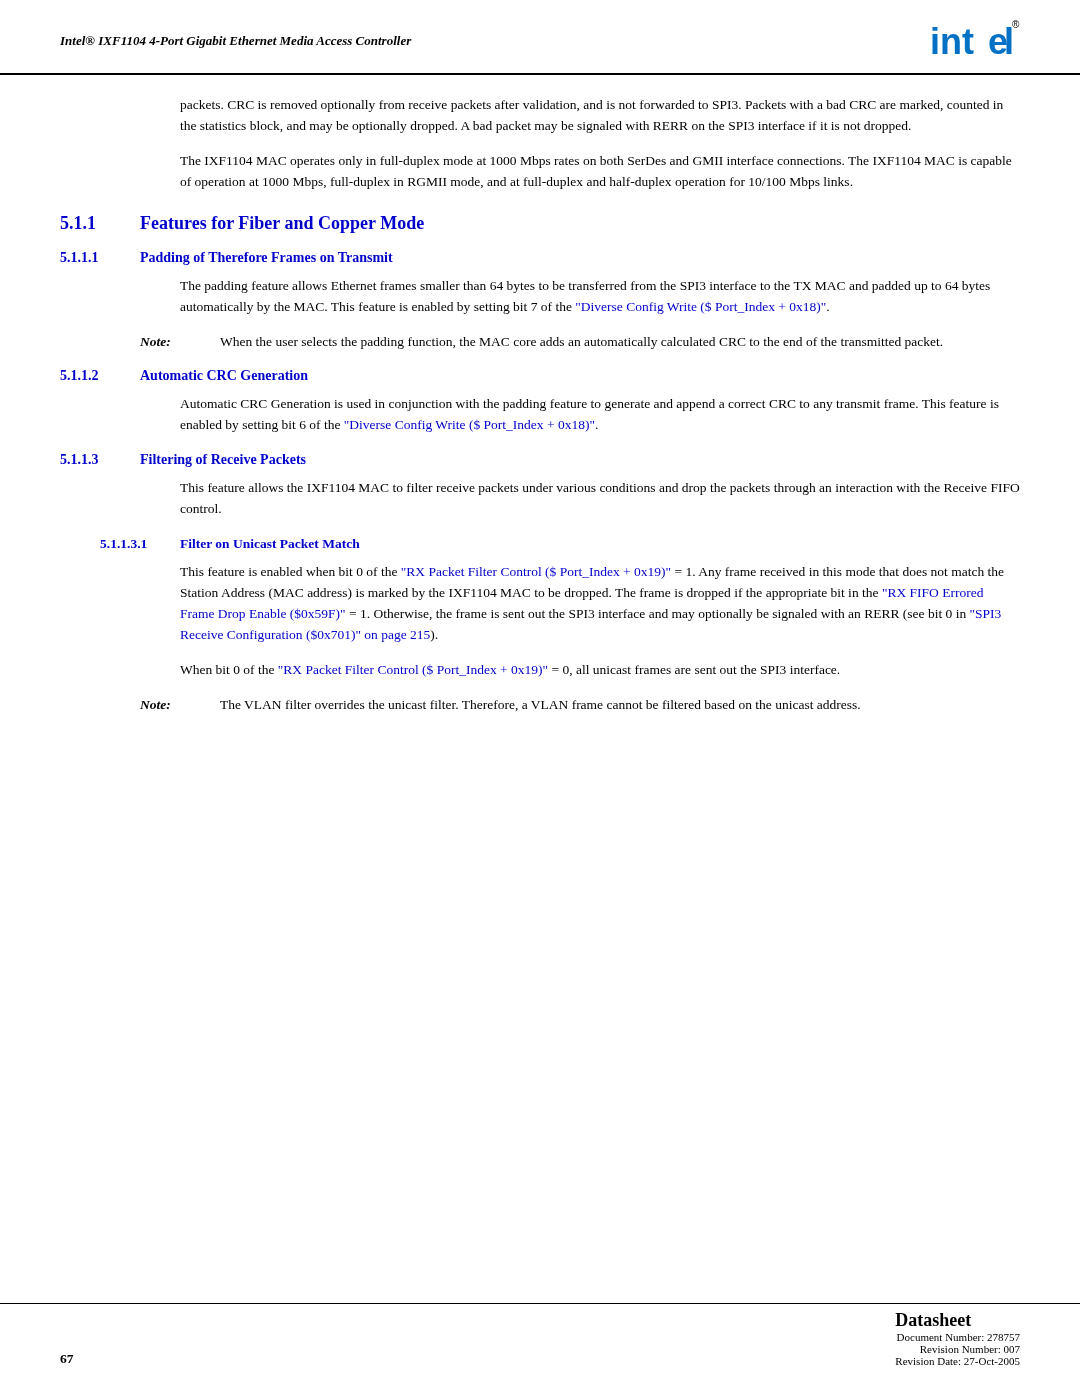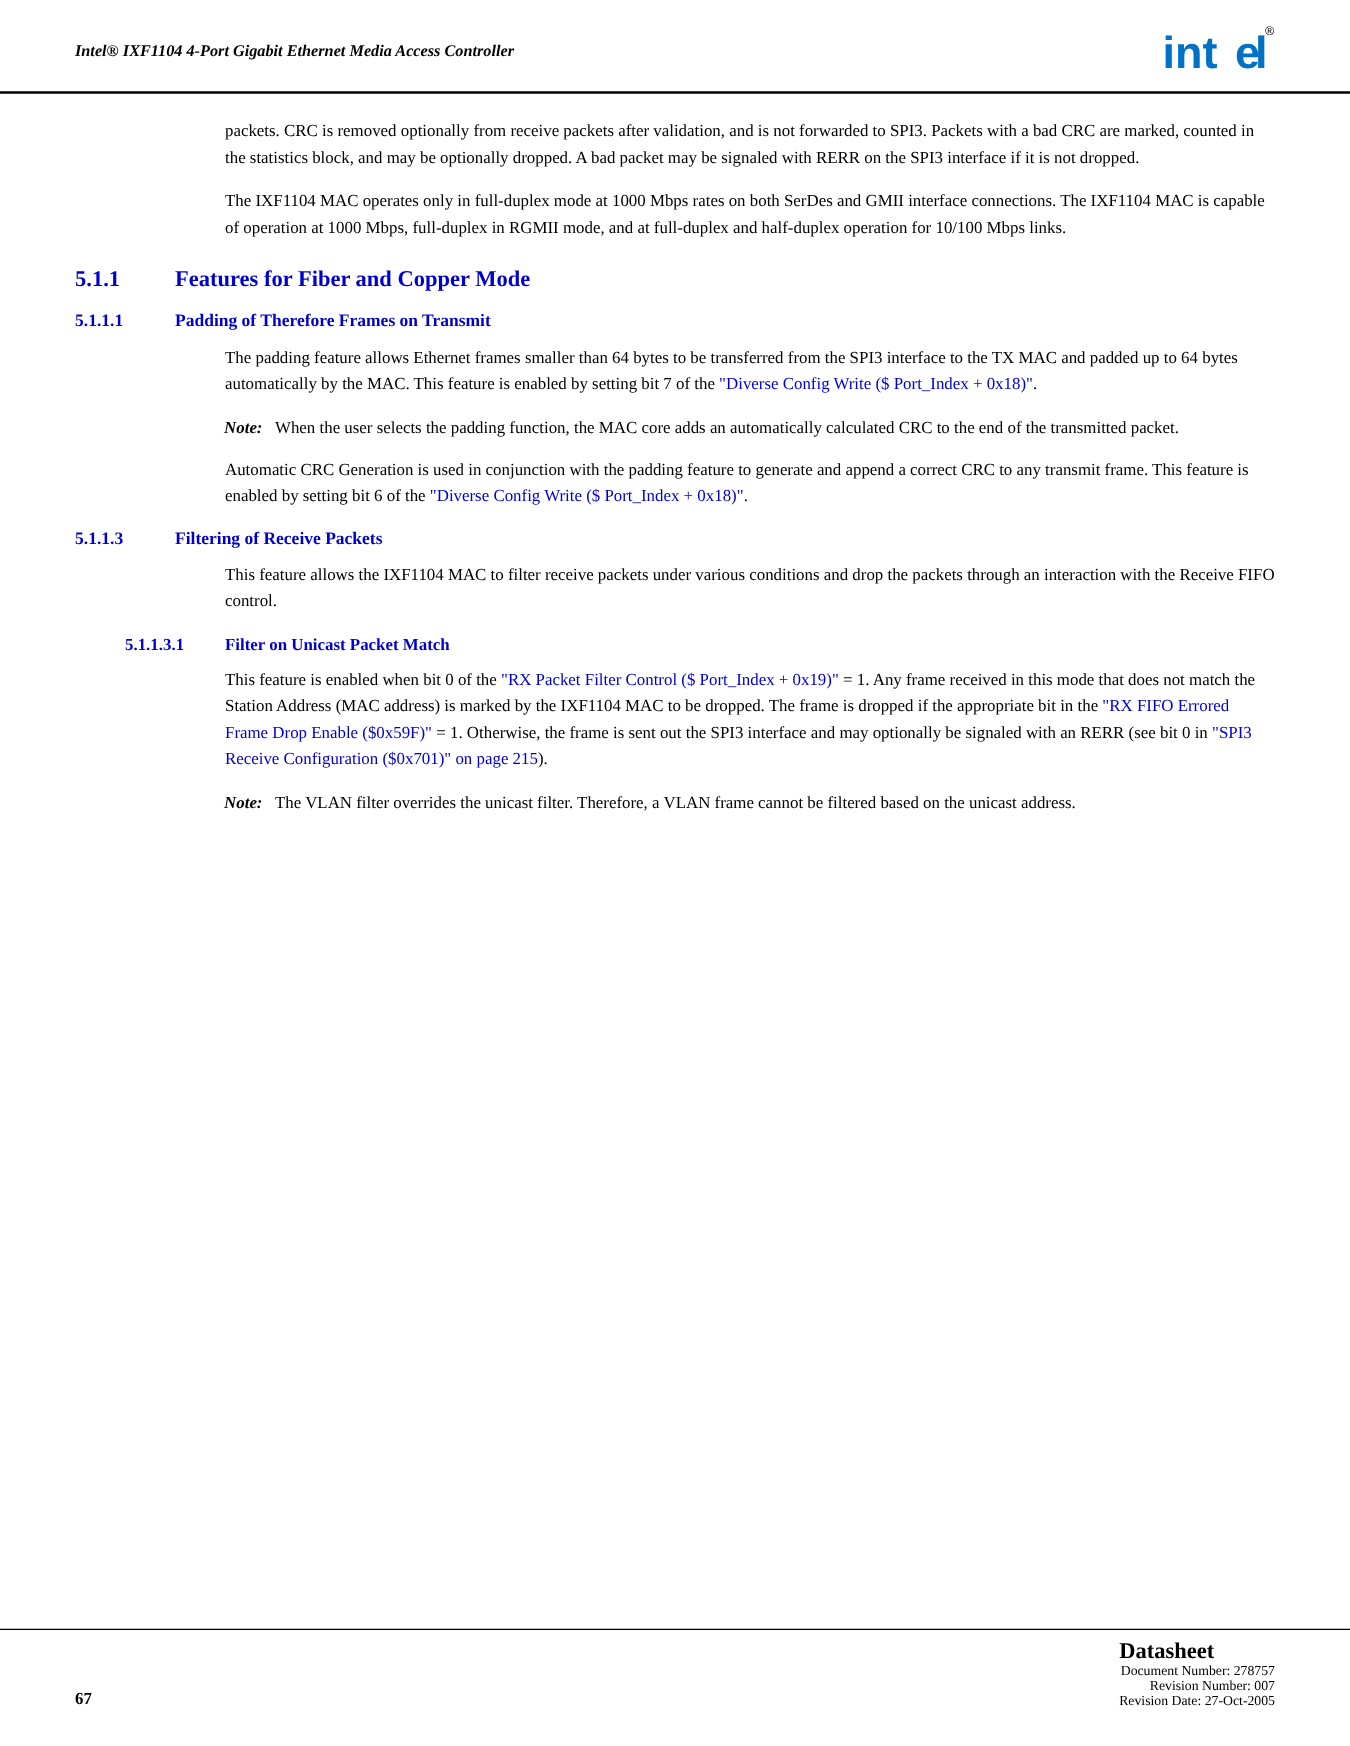--- a/index.html
+++ b/index.html
@@ -108,21 +108,21 @@
       margin-left: 80px;
       margin-bottom: 14px;
       line-height: 1.55;
       font-size: 13.5px;
     }
     .note-label {
       font-weight: bold;
       font-style: italic;
       min-width: 80px;
       padding-right: 10px;
-      text-align: right;
+      text-align: left;
     }
     .note-text {
       flex: 1;
     }
     
     a, .link {
       color: #0000cc;
       text-decoration: none;
     }
     
@@ -198,36 +198,43 @@
       <span class="section-title-5111">Padding of Therefore Frames on Transmit</span>
     </div>
     <p class="body-para">
       <span>The padding feature allows Ethernet frames smaller than 64 bytes to be transferred from the SPI3 interface to the TX MAC and padded up to 64 bytes automatically by the MAC. This feature is enabled by setting bit 7 of the </span><a class="link">"Diverse Config Write ($ Port_Index + 0x18)"</a><span>.</span>
     </p>
     <div class="note-row">
       <span class="note-label">Note:</span>
       <span class="note-text">When the user selects the padding function, the MAC core adds an automatically calculated CRC to the end of the transmitted packet.</span>
     </div>
 
+    <div class="section-5111">
+      <span class="section-num-5111">5.1.1.2</span>
+      <span class="section-title-5111">Automatic CRC Generation</span>
+    </div>
     <p class="body-para">
       <span>Automatic CRC Generation is used in conjunction with the padding feature to generate and append a correct CRC to any transmit frame. This feature is enabled by setting bit 6 of the </span><a class="link">"Diverse Config Write ($ Port_Index + 0x18)"</a><span>.</span>
     </p>
 
     <div class="section-5111">
       <span class="section-num-5111">5.1.1.3</span>
       <span class="section-title-5111">Filtering of Receive Packets</span>
     </div>
     <p class="body-para">This feature allows the IXF1104 MAC to filter receive packets under various conditions and drop the packets through an interaction with the Receive FIFO control.</p>
 
     <div class="section-51131">
       <span class="section-num-51131">5.1.1.3.1</span>
       <span class="section-title-51131">Filter on Unicast Packet Match</span>
     </div>
     <p class="body-para">
       <span>This feature is enabled when bit 0 of the </span><a class="link">"RX Packet Filter Control ($ Port_Index + 0x19)"</a><span> = 1. Any frame received in this mode that does not match the Station Address (MAC address) is marked by the IXF1104 MAC to be dropped. The frame is dropped if the appropriate bit in the </span><a class="link">"RX FIFO Errored Frame Drop Enable ($0x59F)"</a><span> = 1. Otherwise, the frame is sent out the SPI3 interface and may optionally be signaled with an RERR (see bit 0 in </span><a class="link">"SPI3 Receive Configuration ($0x701)" on page 215</a><span>).</span>
+    </p>
+    <p class="body-para">
+      <span>When bit 0 of the </span><a class="link">"RX Packet Filter Control ($ Port_Index + 0x19)"</a><span> = 0, all unicast frames are sent out the SPI3 interface.</span>
     </p>
     <div class="note-row">
       <span class="note-label">Note:</span>
       <span class="note-text">The VLAN filter overrides the unicast filter. Therefore, a VLAN frame cannot be filtered based on the unicast address.</span>
     </div>
 
   </div>
 
   <div class="footer">
     <div class="footer-page">67</div>

